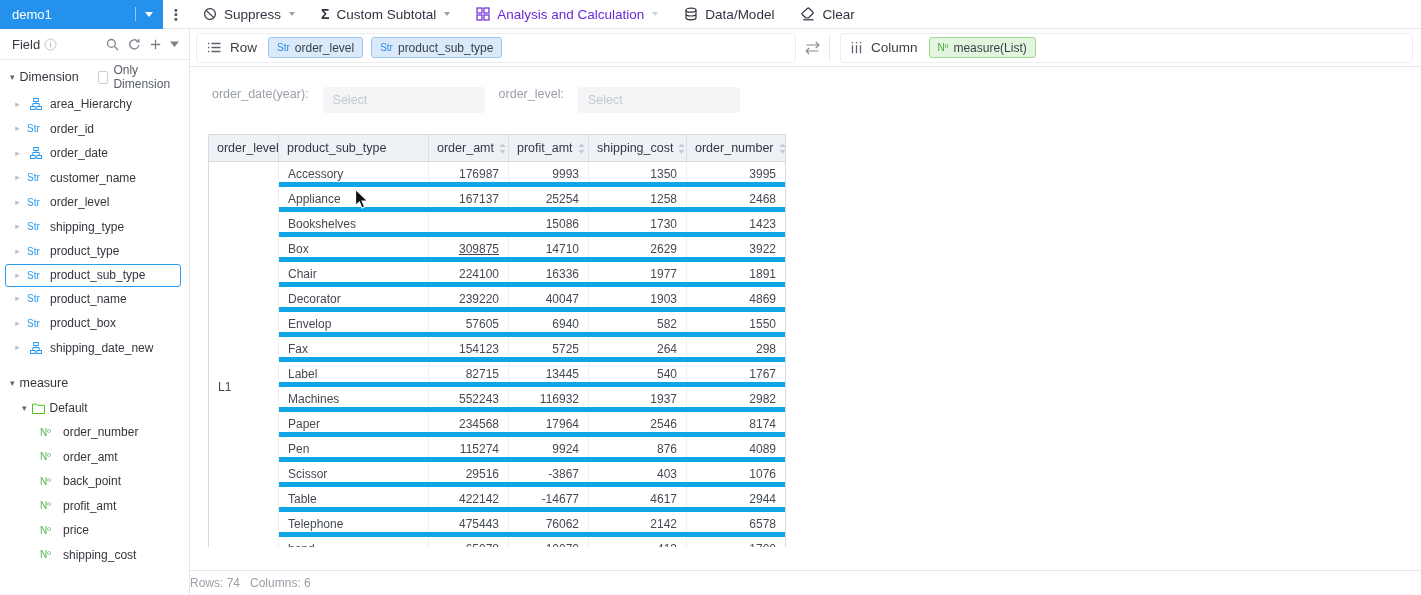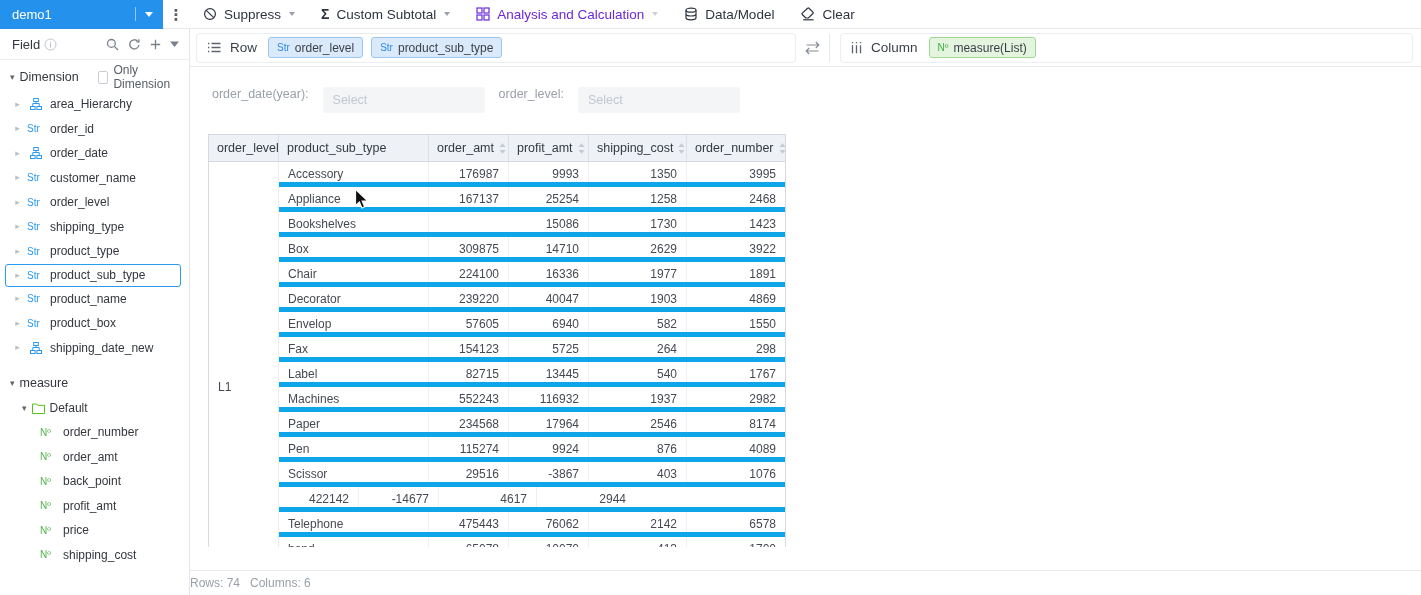--- a/index.html
+++ b/index.html
@@ -465,21 +465,21 @@
                 </div>
                 <div class="t-row">
                   <div class="t-cell" style="width: 150px; flex: 0 0 150px;">Bookshelves</div>
                   <div class="t-cell num" style="width: 80px; flex: 0 0 80px; margin-top: 38px;">231725</div>
                   <div class="t-cell num" style="width: 80px; flex: 0 0 80px;">15086</div>
                   <div class="t-cell num" style="width: 98px; flex: 0 0 98px;">1730</div>
                   <div class="t-cell num" style="width: 98px; flex: 0 0 98px;">1423</div>
                 </div>
                 <div class="t-row">
                   <div class="t-cell" style="width: 150px; flex: 0 0 150px;">Box</div>
-                  <div class="t-cell num" style="width: 80px; flex: 0 0 80px;">309875</div>
+                  <div class="t-cell num" style="width: 80px; flex: 0 0 80px; text-decoration: underline;">309875</div>
                   <div class="t-cell num" style="width: 80px; flex: 0 0 80px;">14710</div>
                   <div class="t-cell num" style="width: 98px; flex: 0 0 98px;">2629</div>
                   <div class="t-cell num" style="width: 98px; flex: 0 0 98px;">3922</div>
                 </div>
                 <div class="t-row">
                   <div class="t-cell" style="width: 150px; flex: 0 0 150px;">Chair</div>
                   <div class="t-cell num" style="width: 80px; flex: 0 0 80px;">224100</div>
                   <div class="t-cell num" style="width: 80px; flex: 0 0 80px;">16336</div>
                   <div class="t-cell num" style="width: 98px; flex: 0 0 98px;">1977</div>
                   <div class="t-cell num" style="width: 98px; flex: 0 0 98px;">1891</div>
@@ -534,20 +534,21 @@
                   <div class="t-cell num" style="width: 98px; flex: 0 0 98px;">4089</div>
                 </div>
                 <div class="t-row">
                   <div class="t-cell" style="width: 150px; flex: 0 0 150px;">Scissor</div>
                   <div class="t-cell num" style="width: 80px; flex: 0 0 80px;">29516</div>
                   <div class="t-cell num" style="width: 80px; flex: 0 0 80px;">-3867</div>
                   <div class="t-cell num" style="width: 98px; flex: 0 0 98px;">403</div>
                   <div class="t-cell num" style="width: 98px; flex: 0 0 98px;">1076</div>
                 </div>
                 <div class="t-row">
+                  <div class="t-cell" style="width: 150px; flex: 0 0 150px;">Table</div>
                   <div class="t-cell num" style="width: 80px; flex: 0 0 80px;">422142</div>
                   <div class="t-cell num" style="width: 80px; flex: 0 0 80px;">-14677</div>
                   <div class="t-cell num" style="width: 98px; flex: 0 0 98px;">4617</div>
                   <div class="t-cell num" style="width: 98px; flex: 0 0 98px;">2944</div>
                 </div>
                 <div class="t-row">
                   <div class="t-cell" style="width: 150px; flex: 0 0 150px;">Telephone</div>
                   <div class="t-cell num" style="width: 80px; flex: 0 0 80px;">475443</div>
                   <div class="t-cell num" style="width: 80px; flex: 0 0 80px;">76062</div>
                   <div class="t-cell num" style="width: 98px; flex: 0 0 98px;">2142</div>

